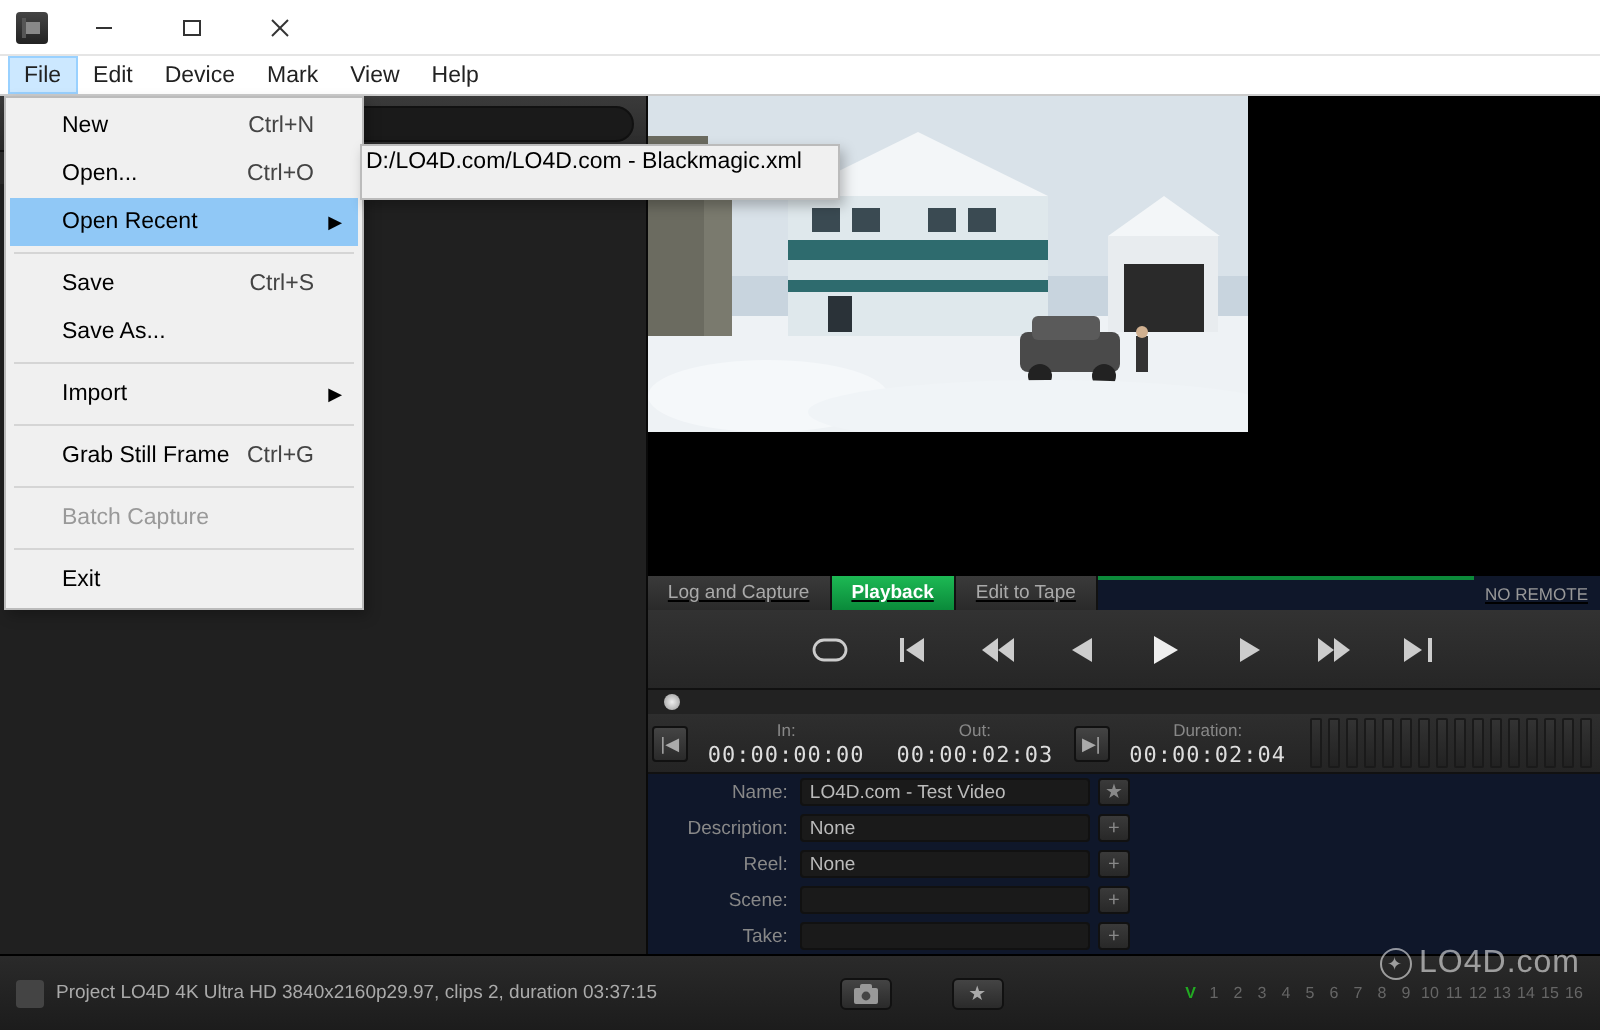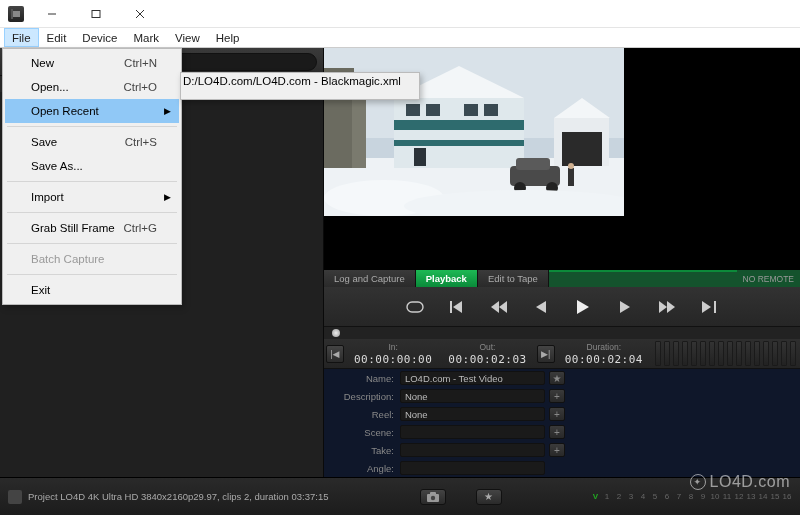--- a/index.html
+++ b/index.html
@@ -53,21 +53,21 @@
 .lp-toolbar .search-sm { flex:1; margin-left:6px; height:18px; background:#1a1a1a; border:1px solid #111; border-radius:9px; font-size:10px; color:#777; padding:0 8px; display:flex; align-items:center;}
 .lp-clips-hdr { height: 16px; background: #2a2a2a; display:flex; justify-content:flex-end; padding-right:6px; font-size:9px; color:#f0b030; align-items:center; gap:4px;}
 .lp-body { flex:1; background:#202020; }
 
 
 .right-panel { flex: 1; display: flex; flex-direction: column; background: #0a0a0a; }
 .viewer { flex: 1; background: #000; position: relative; }
 .video-thumb { position:absolute; left:0; top:0; width:300px; height:168px; overflow:hidden;}
 
 
-.mode-row { height: 18px; display:flex; align-items:stretch; background:#14532d; border-top:1px solid #000;}
+.mode-row { height: 18px; display:flex; align-items:stretch; background:#0f172a; border-top:1px solid #000;text-decoration:underline;}
 .mode-tab { font-size:9.5px; color:#aaa; padding:0 10px; display:flex; align-items:center; background:linear-gradient(#3a3a3a,#2a2a2a); border-right:1px solid #111;}
 .mode-tab.active { background: linear-gradient(#1db954,#0a8a3a); color:#fff; font-weight:bold;}
 .mode-row .spacer { flex:1; border-top:2px solid #0c8a3a;}
 .mode-row .remote { font-size:8.5px; color:#999; padding:0 6px; display:flex; align-items:center;}
 
 
 .transport { height: 40px; background:linear-gradient(#323232,#262626); display:flex; align-items:center; justify-content:center; gap:20px; color:#ccc; border-bottom:1px solid #111;}
 .transport .tctl { width:22px; height:22px; display:flex; align-items:center; justify-content:center; font-size:12px; color:#ddd;}
 
 
@@ -345,25 +345,20 @@
         <div class="meta-row">
           <div class="mlabel">Scene:</div>
           <div class="mval"></div>
           <div class="micon">+</div>
           <div class="meta-right"></div>
         </div>
         <div class="meta-row">
           <div class="mlabel">Take:</div>
           <div class="mval"></div>
           <div class="micon">+</div>
-          <div class="meta-right"></div>
-        </div>
-        <div class="meta-row">
-          <div class="mlabel">Angle:</div>
-          <div class="mval"></div>
           <div class="meta-right"></div>
         </div>
       </div>
     </div>
   </div>
 
   <div class="statusbar">
     <div class="st-icon"></div>
     <div>Project LO4D  4K Ultra HD 3840x2160p29.97, clips 2, duration 03:37:15</div>
     <div class="st-center">

